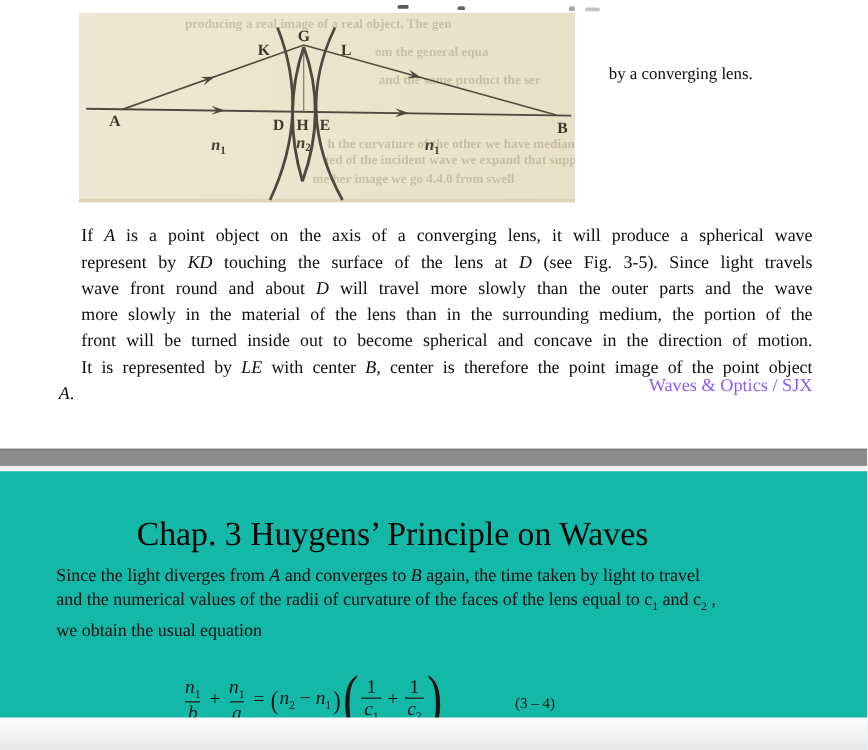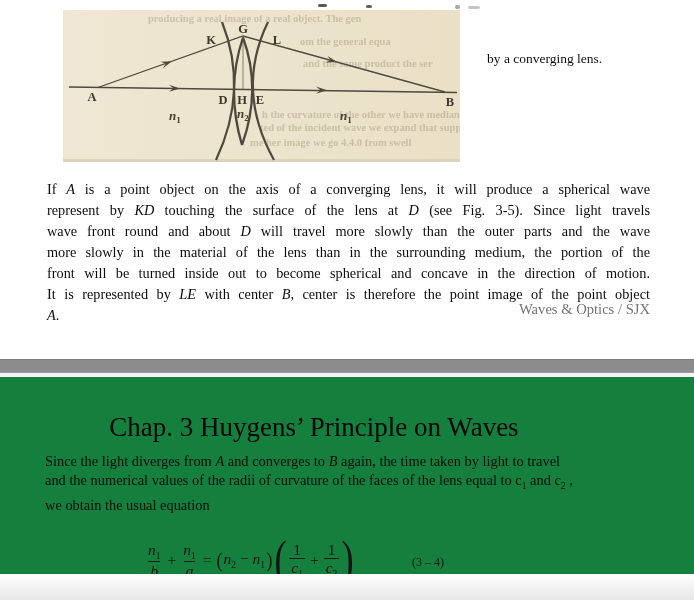--- a/index.html
+++ b/index.html
@@ -5,31 +5,31 @@
   html,body{margin:0;padding:0;background:#fff;}
   .page{position:relative;width:694px;height:600px;background:#ffffff;overflow:hidden;
         font-family:"Liberation Serif",serif;color:#111;}
 
   
   .slide1{position:absolute;top:0;left:0;width:694px;height:359px;background:#fff;}
   svg.figure{position:absolute;left:63px;top:10px;}
   .topmark{position:absolute;background:#3f3b35;border-radius:2px;}
   .caption{position:absolute;left:487px;top:49px;width:170px;font-size:13.5px;line-height:20px;color:#0d0d0d;}
   .para1{position:absolute;left:47px;top:179px;width:603px;font-size:14.3px;line-height:21px;color:#0c0c0c;}
-  .jline{text-align:justify;text-align-last:justify;}
+  .jline{text-align:justify;text-align-last:justify;margin-left:18px;}
   .lline{text-align:left;}
-  .attribution{position:absolute;left:47px;top:301px;width:603px;text-align:right;font-size:14.6px;color:#737373;}
+  .attribution{position:absolute;left:47px;top:301px;width:603px;text-align:right;font-size:14.6px;color:#8b5cf6;}
 
   
   .divider{position:absolute;top:359px;left:0;width:694px;height:12px;background:#8c8c8c;
            border-top:1px solid #7a7a7a;border-bottom:1px solid #9b9b9b;box-sizing:content-box;}
   .divider-glow{position:absolute;top:373px;left:0;width:694px;height:4px;background:#f4f4f8;}
 
   
-  .slide2{position:absolute;top:377px;left:0;width:694px;height:223px;background:#15803d;}
+  .slide2{position:absolute;top:377px;left:0;width:694px;height:223px;background:#14b8a6;}
   .chap-title{position:absolute;top:33px;left:0;width:694px;text-align:center;
               padding-right:66px;box-sizing:border-box;font-size:27px;line-height:34px;color:#050505;}
   .para2{position:absolute;left:45px;top:75px;width:615px;font-size:14.4px;line-height:19.2px;color:#0c0c0c;}
   sub{font-size:9.5px;}
 
   .eq-row{position:absolute;left:0;top:159px;width:694px;height:64px;}
   .equation{position:absolute;left:144px;top:3px;display:inline-flex;align-items:center;
             font-size:15.5px;color:#141414;}
   .frac{display:inline-flex;flex-direction:column;align-items:center;line-height:1.12;margin:0 2px;}
   .frac .den{border-top:1px solid #1c1c1c;padding:0 2px;}

